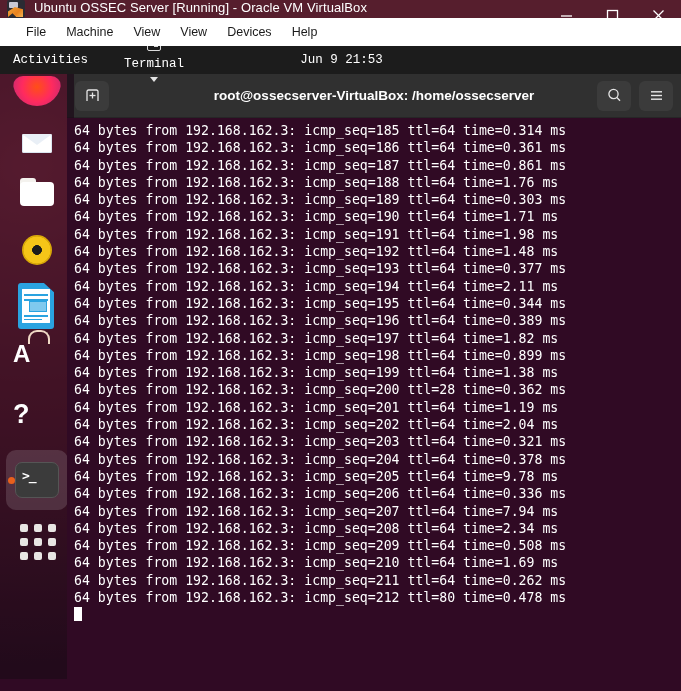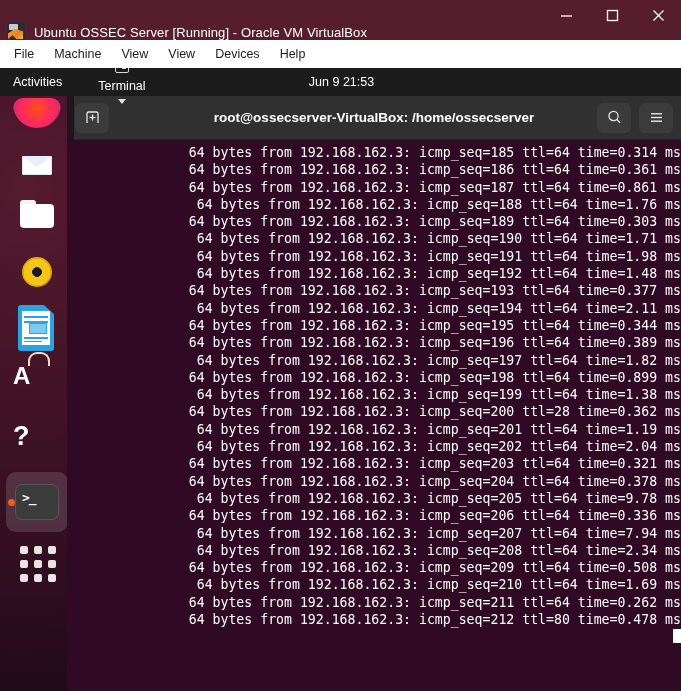--- a/index.html
+++ b/index.html
@@ -5,22 +5,22 @@
   * { margin:0; padding:0; box-sizing:border-box; }
   html, body {
     width:681px; height:691px;
     overflow:hidden;
     background:#300a24;
     font-family:"Liberation Sans", sans-serif;
   }
 
   
   .vbox-titlebar{
-    height:40px; background:#561e2d;
-    display:flex; align-items:flex-end;
+    height:18px; background:#561e2d;
+    display:flex; align-items:flex-start;
     position:relative;
   }
   .vbox-icon{
     width:18px; height:18px; margin-left:7px; margin-right:9px;
     position:relative; border-radius:2px; flex:none;
     background:#2b2b33;
     overflow:hidden;
   }
   .vbox-icon::before{
     content:""; position:absolute; left:2px; top:1.5px;
@@ -43,21 +43,21 @@
   .win-btn{
     width:46px; height:30px; display:flex;
     align-items:center; justify-content:center;
     color:#ffffff;
   }
   .win-btn svg{ display:block; }
 
   .vbox-menubar{
     height:28px; background:#ffffff;
     display:flex; align-items:center;
-    padding-left:4px; gap:0px;
+    padding-left:16px; gap:0px;
   }
   .menu-item{
     color:#1b1b1b; font-size:12.5px;
     padding:4px 10px; white-space:nowrap;
   }
 
   
   .guest{
     position:relative;
     width:681px; height:633px;
@@ -73,20 +73,21 @@
       linear-gradient(160deg,#4b1630 0%, #3a1028 45%, #2c0a22 100%);
   }
 
   
   .gnome-topbar{
     position:absolute; left:0; top:0; width:681px; height:28px;
     background:#1c1c1c;
     display:flex; align-items:center;
     color:#ffffff; font-size:12.5px;
     z-index:5;
+    font-family:Liberation Mono, monospace;
   }
   .activities{ margin-left:13px; color:#ffffff; font-size:12.5px; }
   .app-menu{
     display:flex; align-items:center; gap:6px;
     margin-left:36px; color:#ffffff; font-size:12.5px;flex-direction:column;
   }
   .term-mini-icon{
     width:14px; height:12px; border:1.3px solid #dcdcdc; border-radius:2px;
     position:relative; flex:none;
   }
@@ -272,21 +273,20 @@
   .term-body{
     flex:1; background:#300a24;
     padding:4px 0 0 7px;
     overflow:hidden;
   }
   .term-line{
     color:#ffffff;
     font-family:"DejaVu Sans Mono", monospace;
     font-size:13.2px; line-height:17.3px;
     white-space:pre;
-    text-align:right;
   }
   .term-cursor{
     display:inline-block; width:8px; height:14px;
     background:#ffffff; vertical-align:-2px;
   }
   
   .term-edge{
     position:absolute; left:67px; top:72px; width:7px; height:561px;
     background:#300a24; z-index:4;
   }

